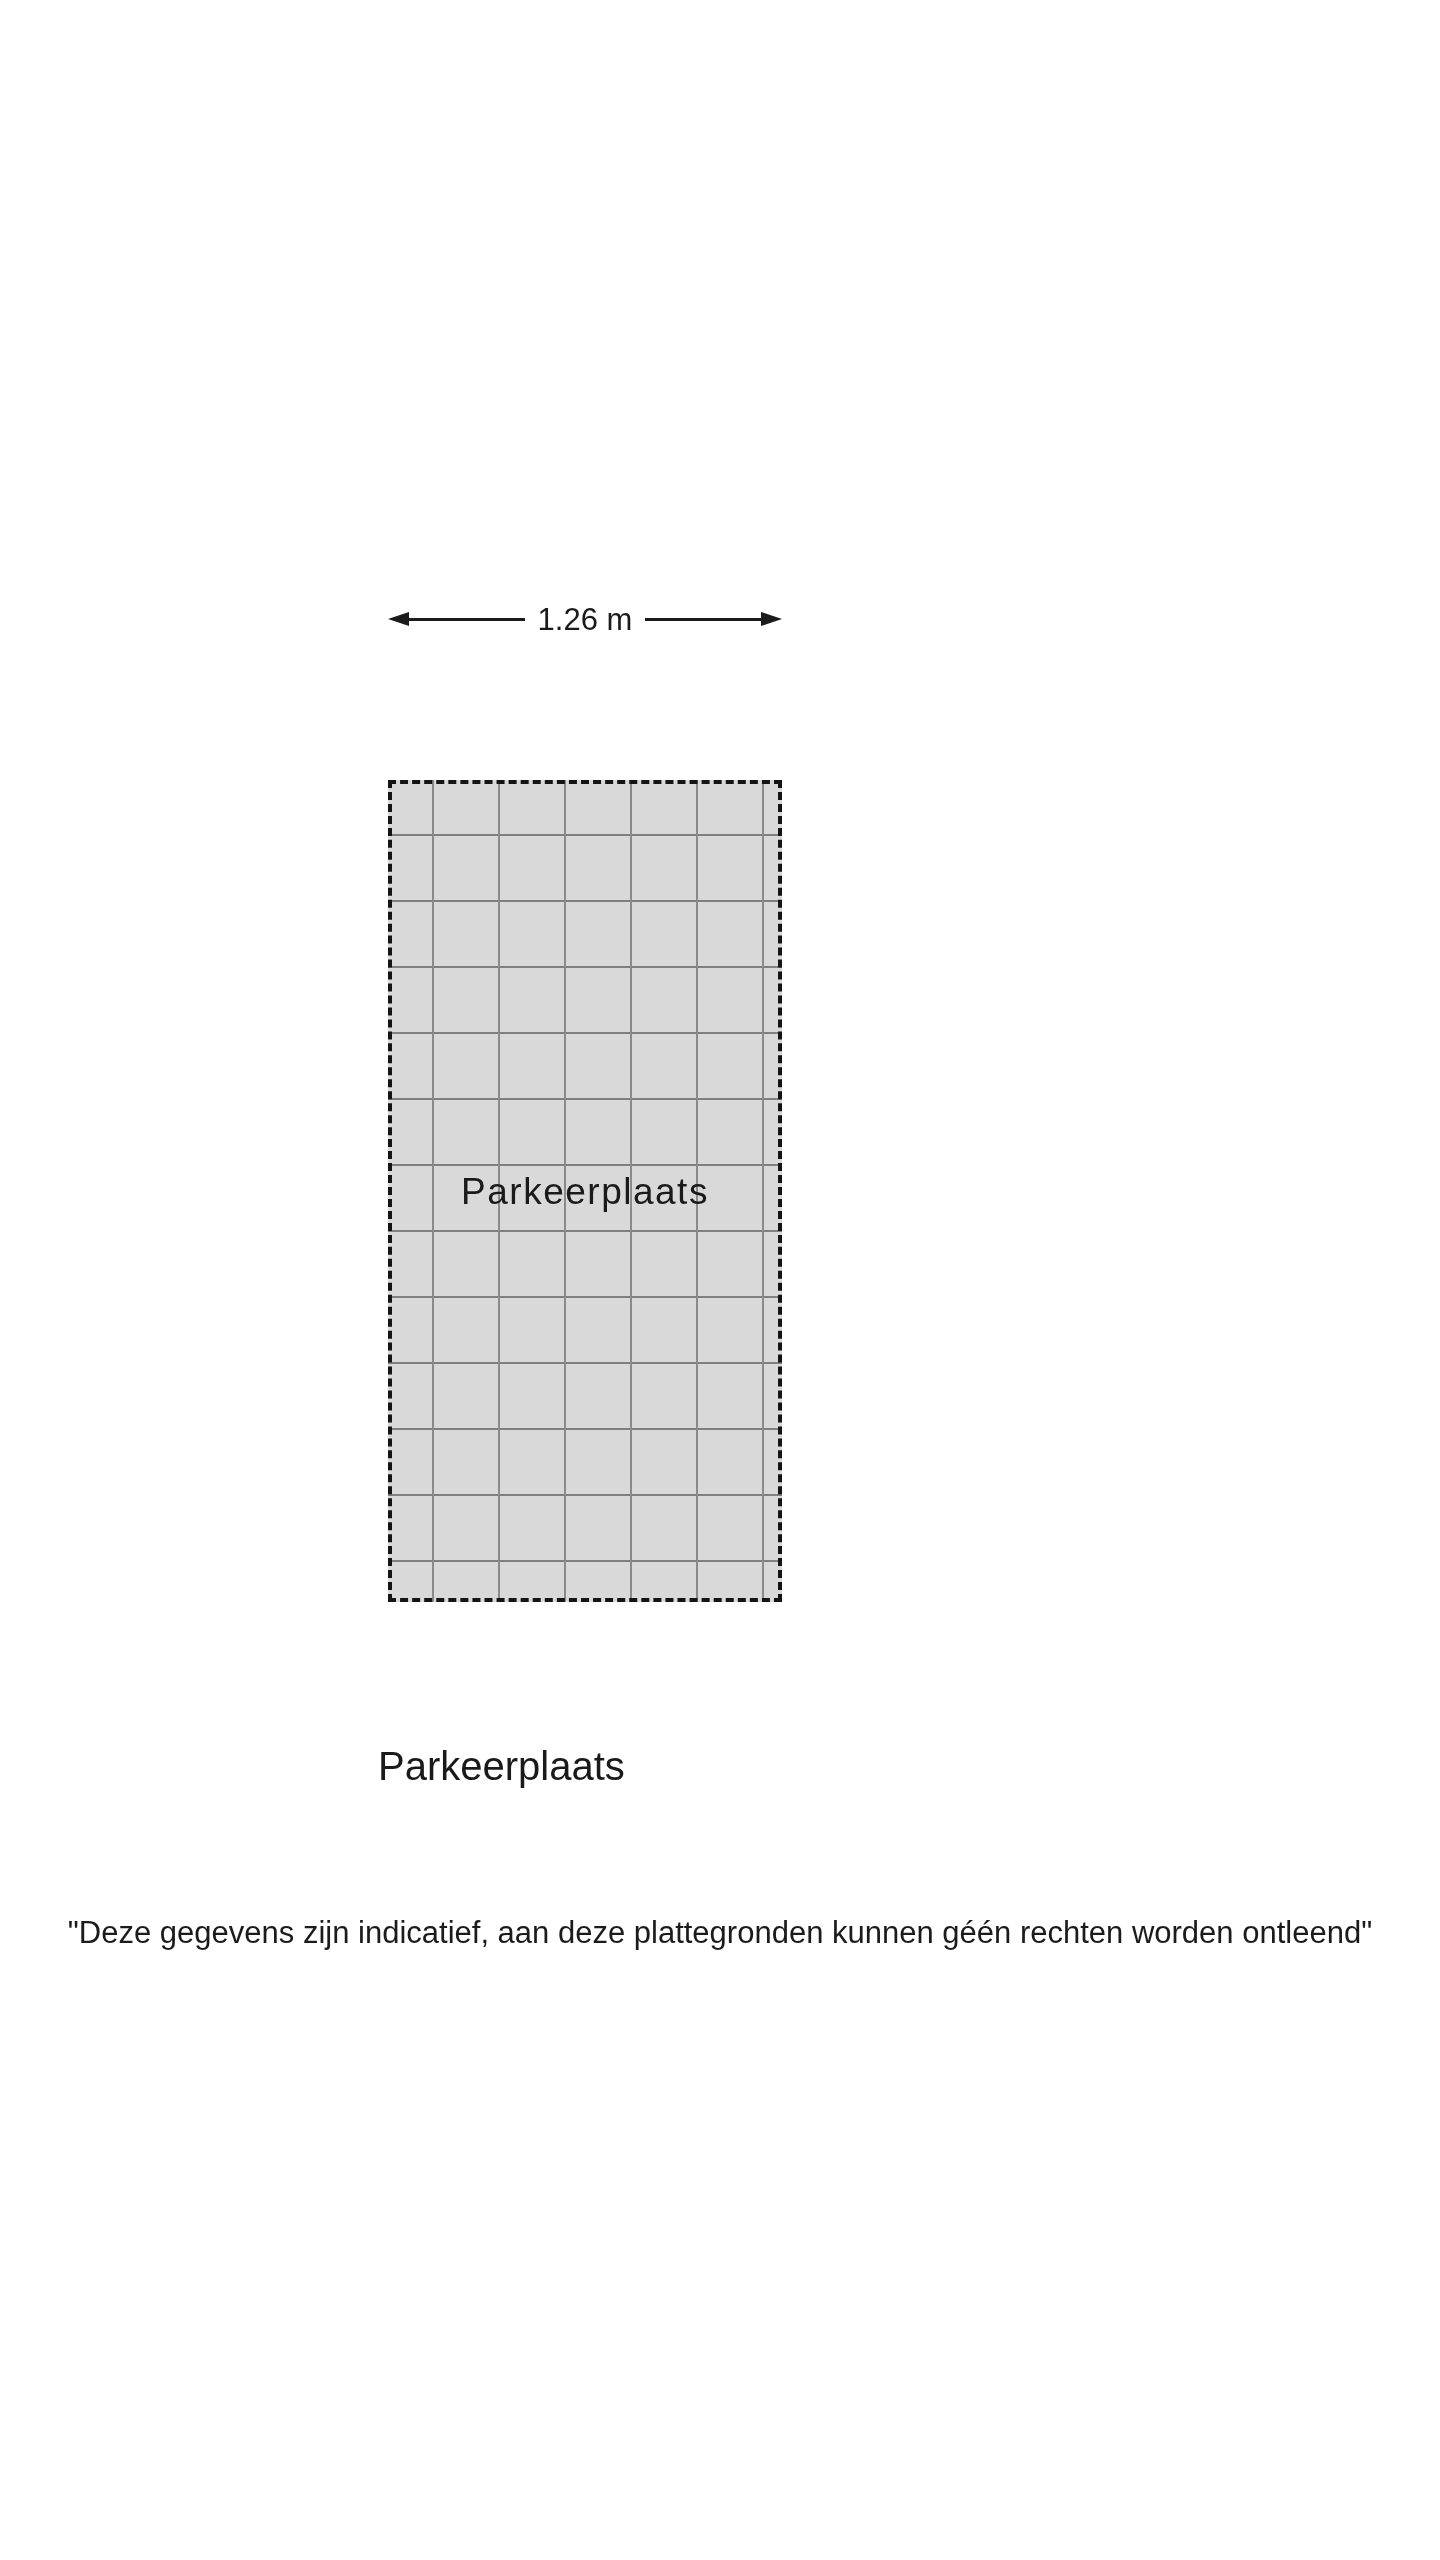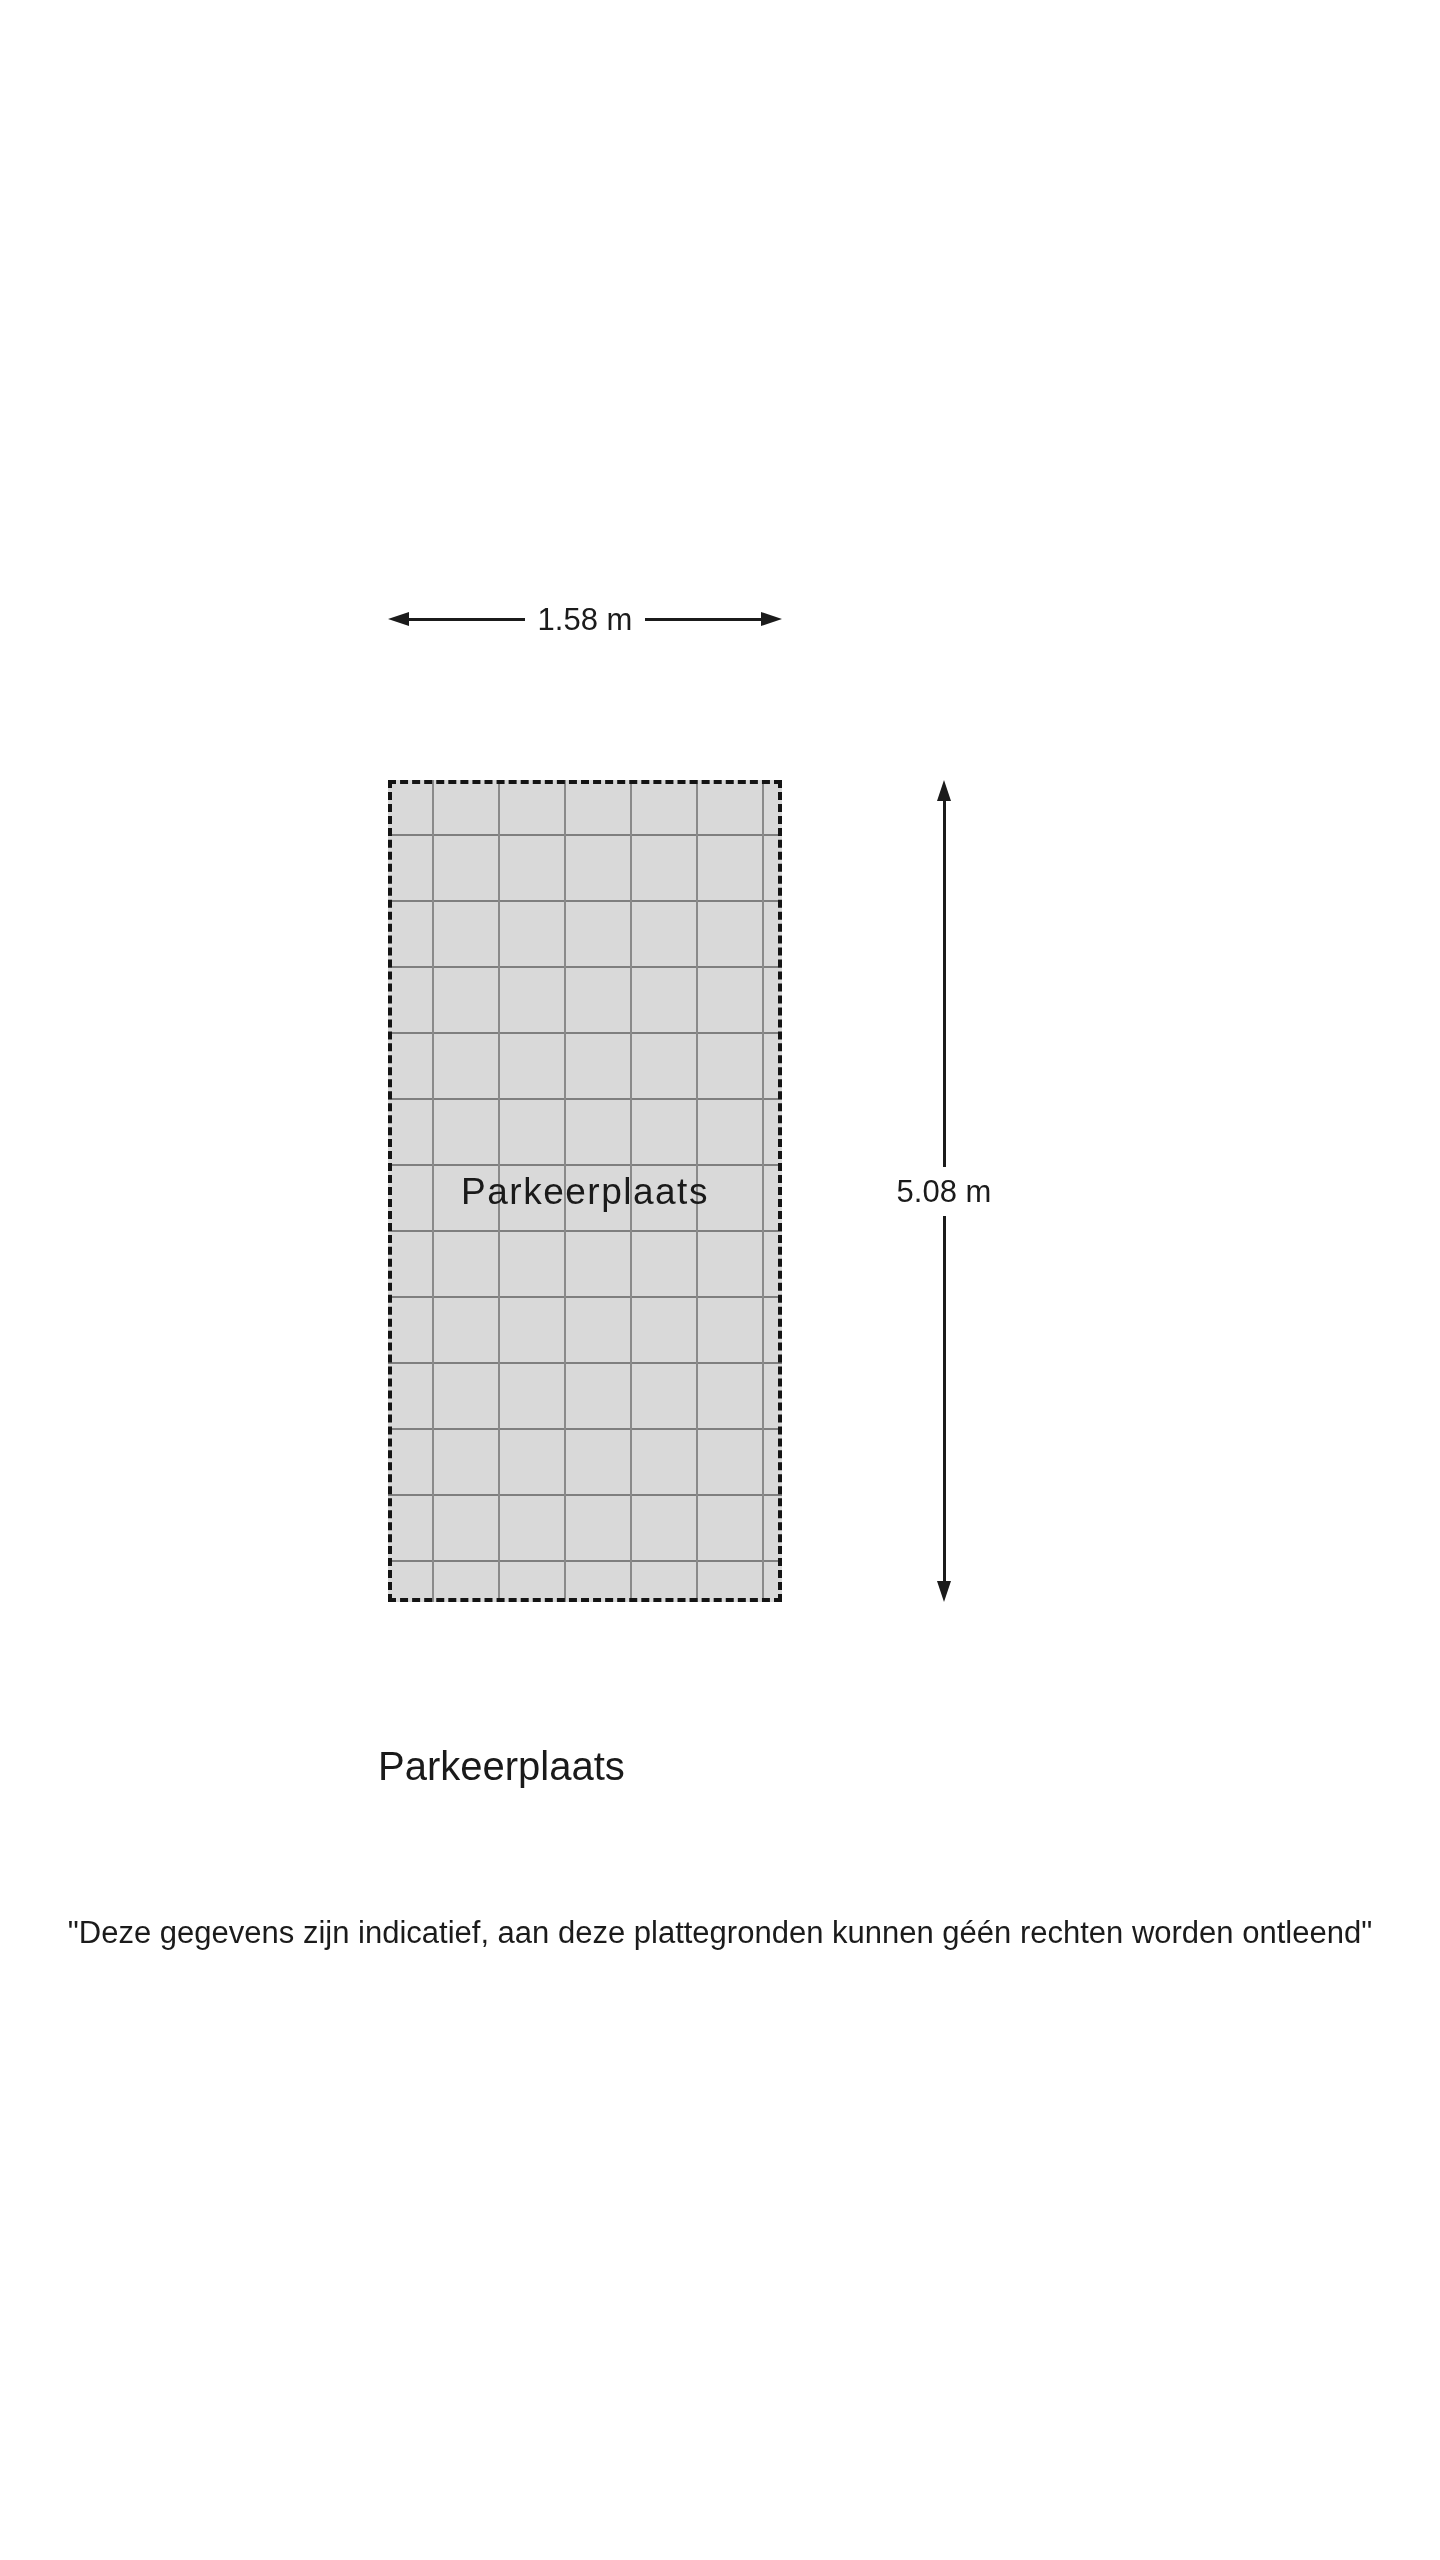--- a/index.html
+++ b/index.html
@@ -138,34 +138,27 @@
   }
 </style>
 </head>
 <body>
 
 <div id="canvas">
 
   <div class="dim-h">
     <span class="arrow-left"></span>
     <span class="line"></span>
-    <span class="dim-label">1.58 m</span>
+    <span class="dim-label">1.26 m</span>
     <span class="line"></span>
     <span class="arrow-right"></span>
   </div>
 
   <div class="parking-space">
     <span class="space-label">Parkeerplaats</span>
   </div>
 
-  <div class="dim-v">
-    <span class="arrow-up"></span>
-    <span class="line"></span>
-    <span class="dim-label">5.08 m</span>
-    <span class="line"></span>
-    <span class="arrow-down"></span>
-  </div>
 
   <div class="plan-title">Parkeerplaats</div>
 
   <div class="disclaimer">"Deze gegevens zijn indicatief, aan deze plattegronden kunnen géén rechten worden ontleend"</div>
 
 </div>
 
 </body></html>

